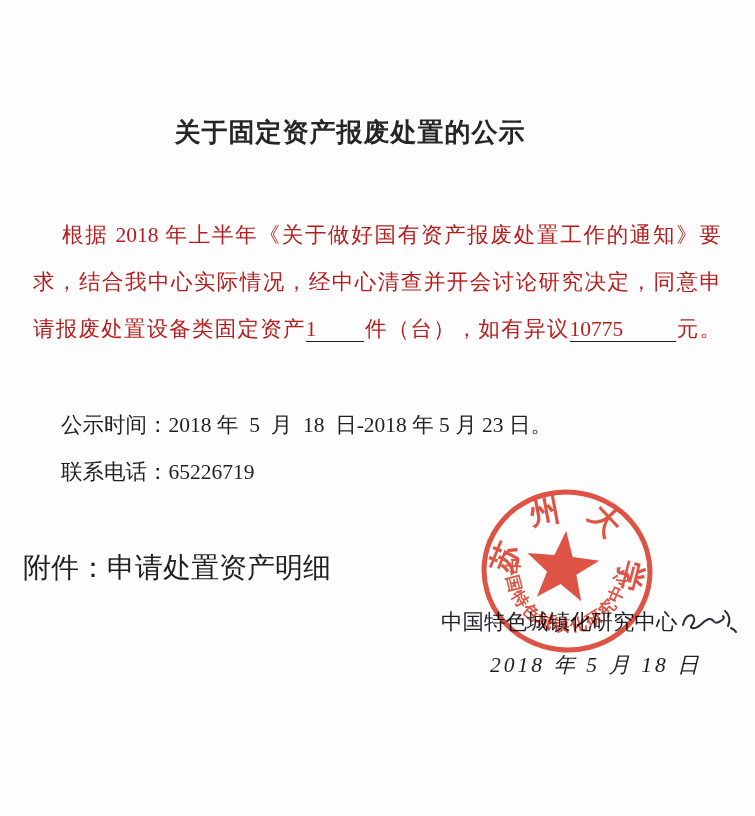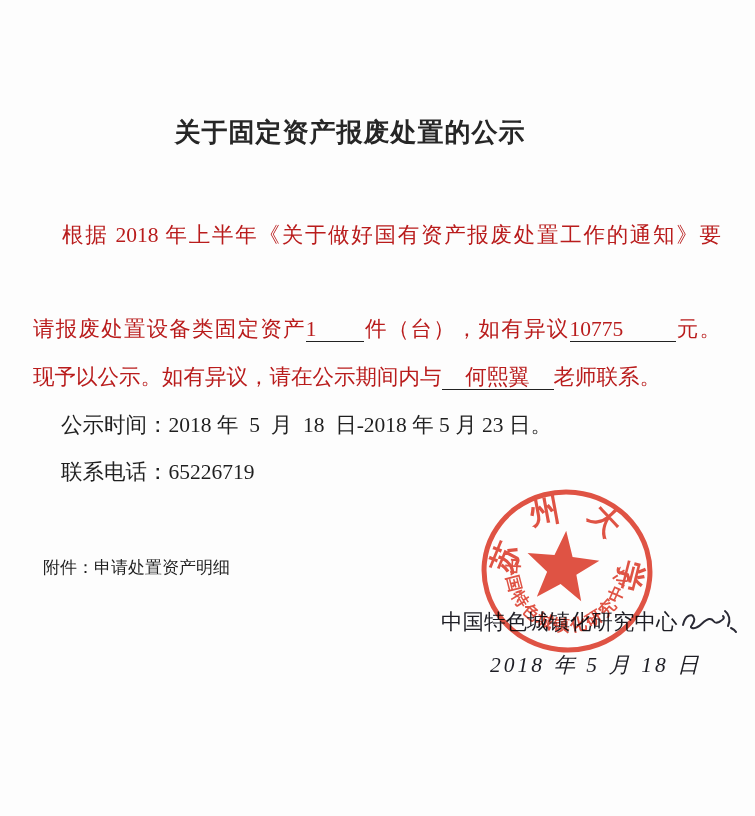--- a/index.html
+++ b/index.html
@@ -22,21 +22,21 @@
     display:inline-block;border-bottom:1.6px solid #222;text-align:center;
     line-height:24px;vertical-align:baseline;
   }
   .blank.w-count{min-width:58px;}
   .blank.w-value{min-width:106px;}
   .blank.w-name{min-width:112px;}
   .infoline{
     position:absolute;left:61px;font-size:21.5px;line-height:30px;color:#1f1f1f;white-space:pre;text-align:center;
   }
   .attachline{
-    position:absolute;left:43px;top:553px;font-size:17px;line-height:30px;color:#1f1f1f;white-space:pre;
+    position:absolute;left:23px;top:553px;font-size:28px;line-height:30px;color:#1f1f1f;white-space:pre;
   }
   .org-line{
     position:absolute;left:441px;top:603px;font-size:21.5px;line-height:30px;
     color:#1d1d24;white-space:pre;
   }
   .sign-date{
     position:absolute;left:490px;top:650px;font-size:21.5px;line-height:30px;
     color:#1d1d24;letter-spacing:3px;white-space:pre;font-style:italic;
   }
   .scribble{vertical-align:-6px;margin-left:2px;}
@@ -48,24 +48,24 @@
 </style>
 </head>
 <body>
 
 <div class="page">
 
   <div class="doc-title">关于固定资产报废处置的公示</div>
 
   <div class="bodyline just indent" style="top:220px">根据 2018 年上半年《关于做好国有资产报废处置工作的通知》要</div>
 
+  <div class="bodyline just" style="top:267px">求，结合我中心实际情况，经中心清查并开会讨论研究决定，同意申</div>
 
   <div class="bodyline just" style="top:314px"><span>请报废处置设备类固定资产</span><span class="blank w-count">1</span><span>件（台），如有异议</span><span class="blank w-value">10775</span><span>元。</span></div>
 
-  <div class="bodyline" style="top:362px"><span>现予以公示。如有异议，请在公示期间内与</span><span class="blank w-name">何熙翼</span><span>老师联系。</span></div>
 
   <div class="infoline" style="top:410px"><span>公示时间：</span><span>2018 年  5  月  18  日-2018 年 5 月 23 日。</span></div>
 
   <div class="infoline" style="top:457px"><span>联系电话：</span><span>65226719</span></div>
 
   <div class="attachline"><span>附件：</span><span>申请处置资产明细</span></div>
 
   <div class="org-line"><span>中国特色城镇化研究中心</span><svg class="scribble" width="58" height="32" viewBox="0 0 58 32" aria-hidden="true">
       <path d="M3 22 C5 13 12 9 14 15 C16 20 8 24 12 25 C19 27 23 17 29 16 C35 15 32 22 39 19 C43 17 45 15 43 13" fill="none" stroke="#2a2a35" stroke-width="2" stroke-linecap="round"></path>
       <path d="M45 8 C49 11 51 17 48 23" fill="none" stroke="#2a2a35" stroke-width="2" stroke-linecap="round"></path>

